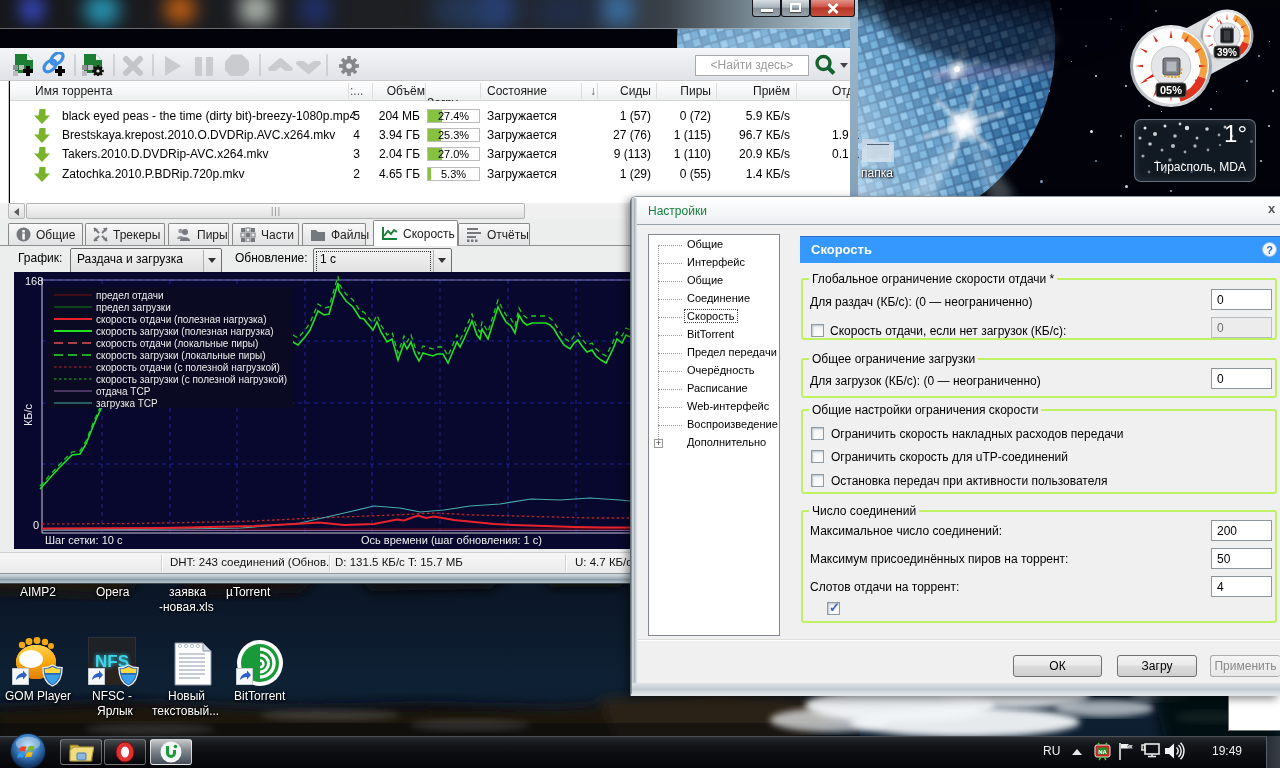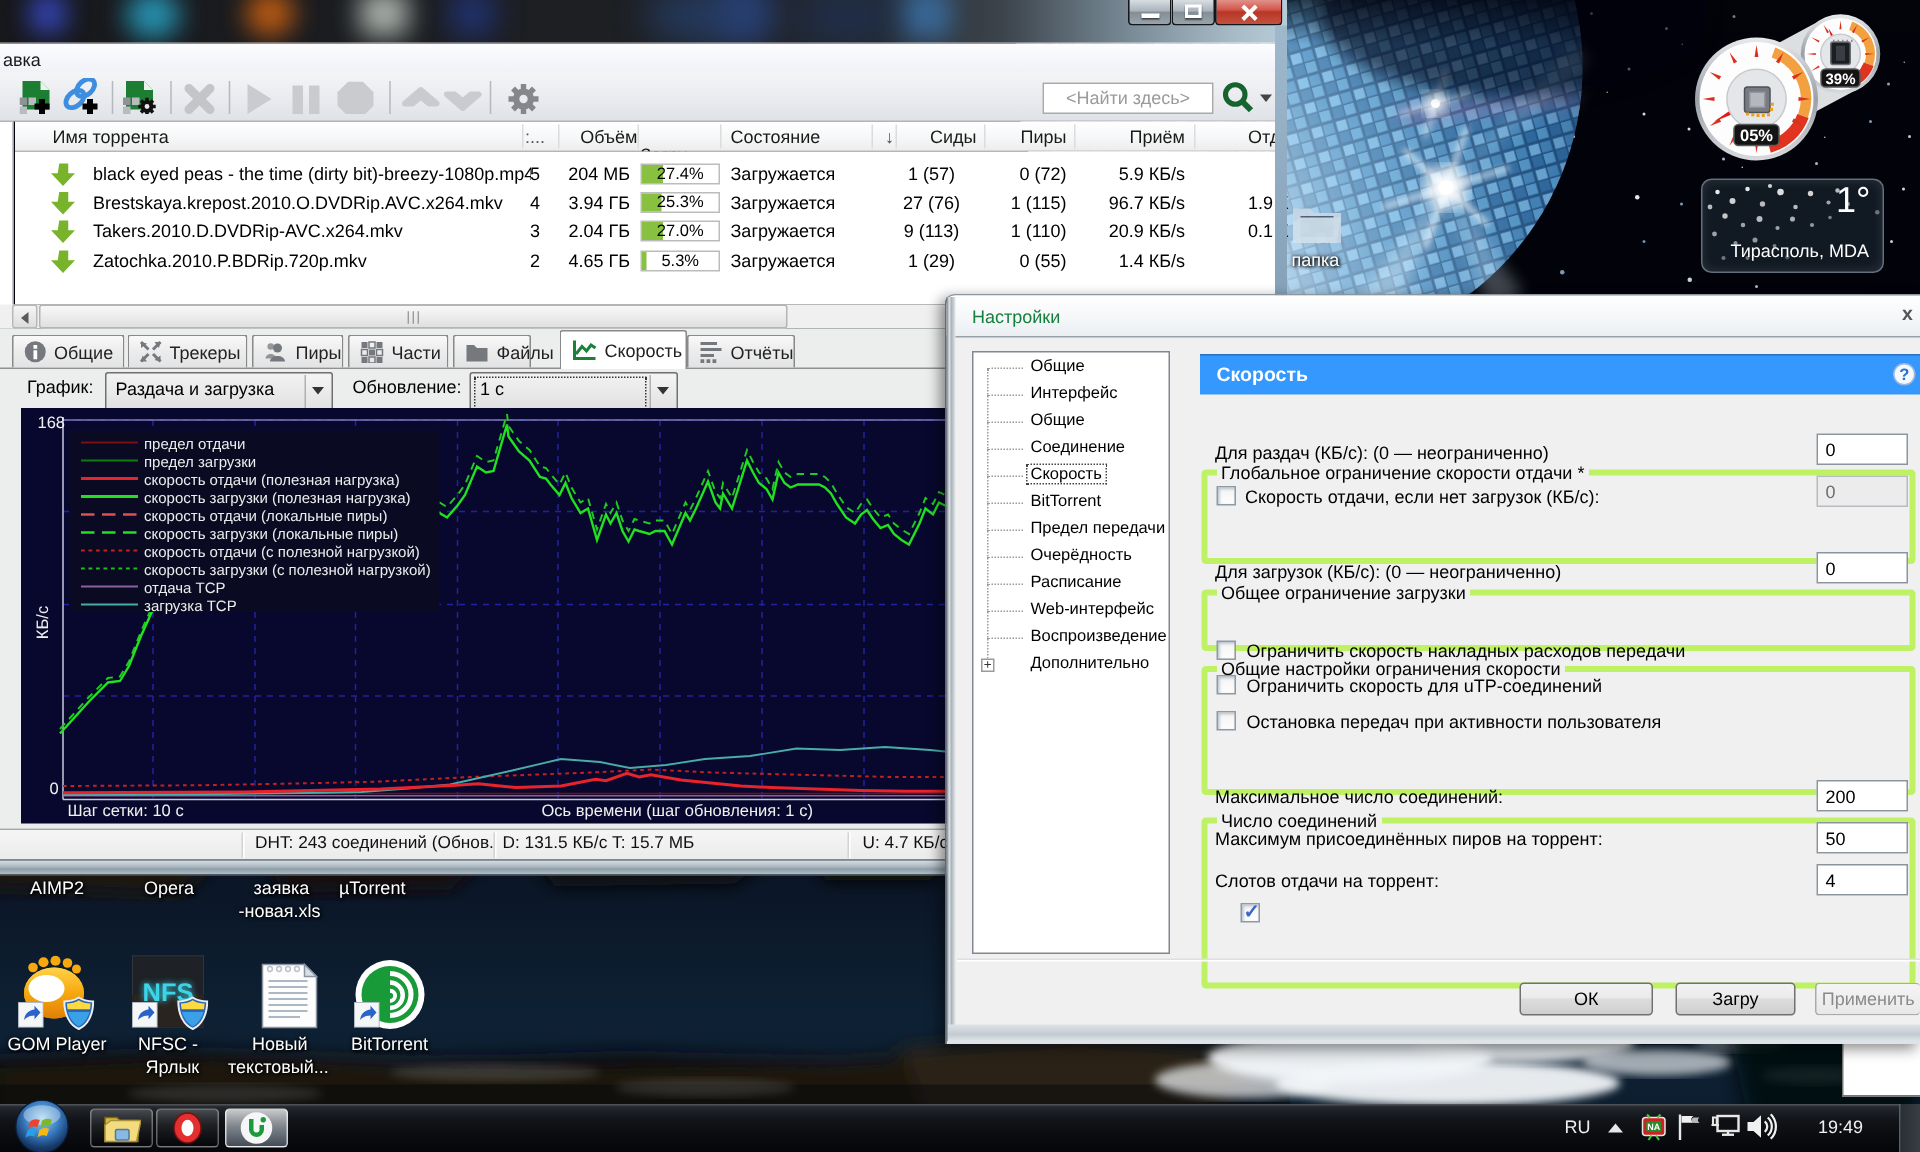--- a/index.html
+++ b/index.html
@@ -5,33 +5,33 @@
   * { margin:0; padding:0; box-sizing:border-box; }
   html,body { width:1280px; height:768px; overflow:hidden; background:#000; }
   body { font-family:"Liberation Sans", sans-serif; position:relative; }
   .abs { position:absolute; }
   .row { left:0; width:840px; height:19px; }
   .row span { white-space:nowrap; }
   .rname { left:52px; top:2px; width:292px; overflow:hidden; }
   .arr { left:24px; top:1px; width:17px; height:17px; }
   .cnum { top:2px; width:40px; text-align:right; }
   .cvol { left:350px; top:2px; width:60px; text-align:right; }
-  .cseed { left:581px; top:2px; width:60px; text-align:center; }
+  .cseed { left:581px; top:2px; width:60px; text-align:right; }
   .cpeer { left:641px; top:2px; width:60px; text-align:right; }
   .cdown { left:700px; top:2px; width:80px; text-align:right; }
   .pbar { left:417px; top:2px; width:53px; height:14px; border:1px solid #bcbcbc; background:#fff; }
   .pfill { position:absolute; left:0; top:0; height:100%; background:#87c13f; }
   .ptxt { position:absolute; left:0; top:0; width:100%; text-align:center; font-size:11px; line-height:13px; }
   .tab { position:absolute; top:4px; height:22px; background:linear-gradient(180deg,#f9f9f9,#ededee 45%,#e2e3e4); border:1px solid #898989; border-bottom:none; border-radius:2px 2px 0 0; display:flex; align-items:center; gap:5px; padding-left:7px; }
   .tab.sel { top:1px; height:26px; background:#fff; z-index:2; }
   .tab svg { flex:0 0 auto; }
   .combo { height:34px; background:linear-gradient(180deg,#f2f2f2,#e8e8e8 45%,#d8d8d8); border:1px solid #707070; border-radius:2px;padding-left:12px; }
   .cbtn { position:absolute; right:1px; top:1px; bottom:1px; width:17px; background:linear-gradient(180deg,#f4f4f4,#dcdcdc); border-left:1px solid #b0b0b0; }
   .caret { position:absolute; left:4px; top:8px; width:0; height:0; border-left:4px solid transparent; border-right:4px solid transparent; border-top:5px solid #333; }
-  .grp { position:absolute; border:4px solid #bef264; border-radius:3px;margin-top:36px; }
+  .grp { position:absolute; border:2px solid #bef264; border-radius:3px; }
   .grp legend { font-size:12px; color:#000; padding:0 3px; margin-left:6px; }
   .inp { width:61px; height:21px; background:#fff; border:1px solid #8a959e; }
   .inp span { position:absolute; left:5px; top:3px; }
   .inp.dis { background:#ececec; border-color:#b6bcc2; color:#6d6d6d; }
   .cb { width:13px; height:13px; background:linear-gradient(180deg,#f4f4f4,#fdfdfd); border:1px solid #8e9aa4; box-shadow:inset 1px 1px 2px rgba(120,140,160,0.5); }
   .cb.chk::after { content:"\2713"; position:absolute; left:1px; top:-3px; color:#3a66c6; font-size:13px; font-weight:bold; }
   .btn { height:22px; background:linear-gradient(180deg,#f2f2f2,#ebebeb 45%,#dddddd 50%,#cfcfcf); border:1px solid #707070; border-radius:3px; text-align:center; line-height:20px; font-size:12px; color:#000; }
   .btn.dis { color:#8a8a8a; border-color:#ababab; background:linear-gradient(180deg,#f4f4f4,#efefef 45%,#e8e8e8); }
   .ti { left:38px; font-size:11px; color:#000; white-space:nowrap; }
   .tl { left:9px; width:24px; height:1px; border-top:1px dotted #9a9a9a; }
@@ -331,23 +331,20 @@
   </div>
   <div class="abs" style="left:810px;top:0;width:45px;height:17px;background:linear-gradient(180deg,#e0928a 0%,#d4574a 40%,#b83626 50%,#c4513e 100%);border:1px solid #14161a;border-top:none;border-radius:0 0 3px 3px;">
     <svg style="position:absolute;left:16px;top:3px;" width="12" height="11" viewBox="0 0 12 11">
         <g stroke="#fff" stroke-width="2.6">
           <line x1="1.5" y1="1" x2="10.5" y2="10"></line>
           <line x1="10.5" y1="1" x2="1.5" y2="10"></line>
         </g>
       </svg>
   </div>
 
-  <div class="abs" style="left:0;top:29px;width:850px;height:19px;background:linear-gradient(180deg,#fdfdfe,#f0f2f8);font-size:12px;color:#1a1a1a;">
-    <span class="abs" style="left:2px;top:4px;">авка</span>
-  </div>
 
   <div class="abs" style="left:0;top:48px;width:850px;height:33px;background:linear-gradient(180deg,#f4f5f7,#e8eaee 60%,#dfe2e7);border-bottom:1px solid #c8cacd;" id="toolbar">
     <svg class="abs" style="left:13px;top:4px;" width="700" height="24" viewBox="0 0 700 24">
 
       <g>
         <path d="M2 2 h12 l6 6 v13 h-18 z" fill="#1b7e33"></path>
           <path d="M14 2 l6 6 h-6 z" fill="#e9f5ec"></path>
         <rect x="0" y="13" width="5" height="5" fill="#8f9296"></rect>
           <rect x="6" y="13" width="5" height="5" fill="#b9bcbf"></rect>
           <rect x="0" y="19" width="5" height="5" fill="#b9bcbf"></rect>
@@ -576,21 +573,21 @@
             <rect x="1" y="6" width="4" height="4" fill="none" stroke="#75787d"></rect>
             <rect x="6" y="6" width="4" height="4"></rect>
             <rect x="11" y="6" width="4" height="4" fill="none" stroke="#75787d"></rect>
             <rect x="1" y="11" width="4" height="4"></rect>
             <rect x="6" y="11" width="4" height="4" fill="none" stroke="#75787d"></rect>
             <rect x="11" y="11" width="4" height="4"></rect>
           </g>
         </svg>
         <span>Части</span>
       </div>
-    <div class="tab" style="left:302px;width:52px;">
+    <div class="tab" style="left:302px;width:64px;">
         <svg width="16" height="14" viewBox="0 0 16 14">
           <path d="M1 2 h5 l2 2 h7 v9 h-14 z" fill="#75787d"></path>
         </svg>
         <span>Файлы</span>
       </div>
     <div class="tab sel" style="left:373px;width:85px;">
         <svg width="17" height="15" viewBox="0 0 17 15">
           <g stroke="#1b8038" stroke-width="2" fill="none">
             <path d="M2 1 v12 h14"></path>
             <path d="M3 10 l4 -5 l3 3 l3 -4 l3 2"></path>

